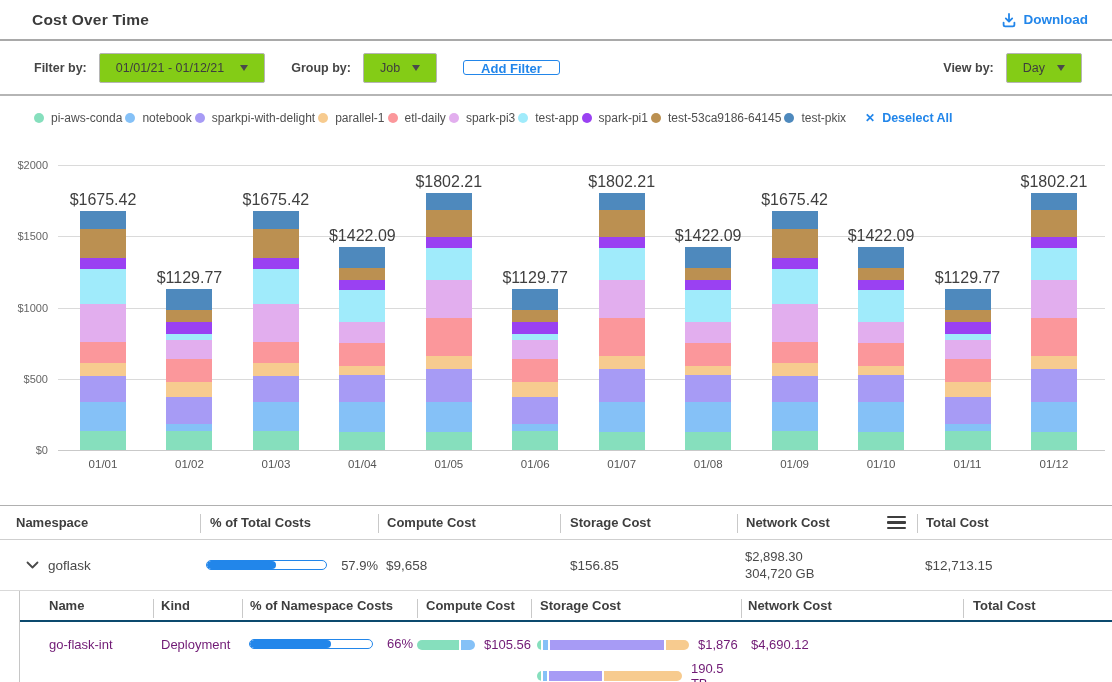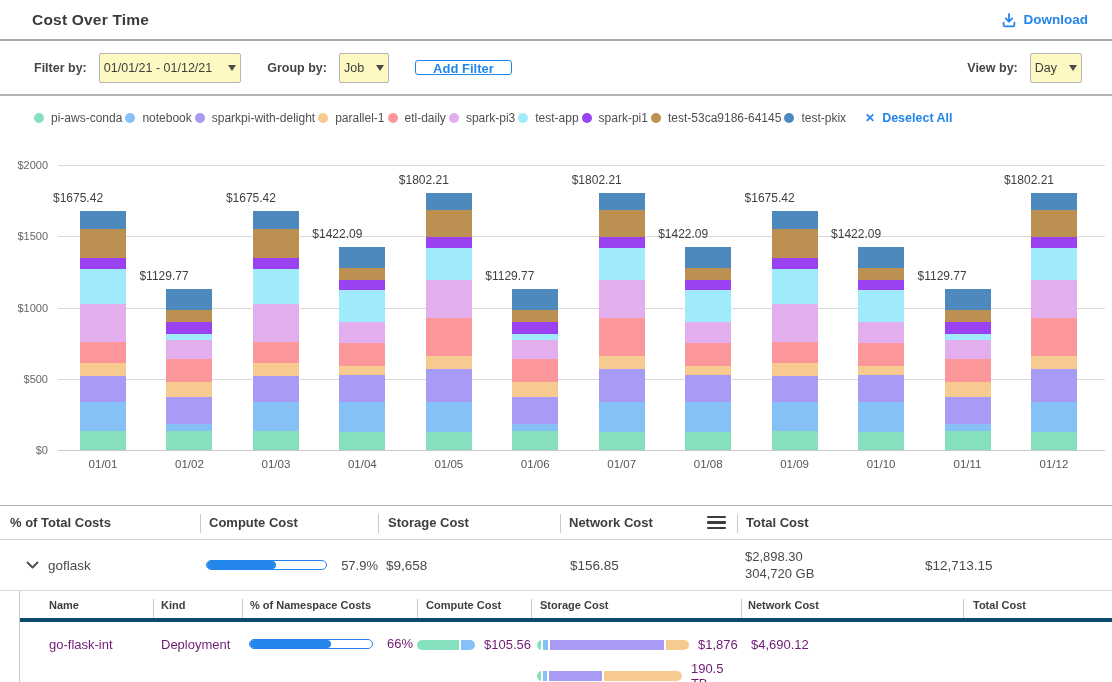--- a/index.html
+++ b/index.html
@@ -8,63 +8,63 @@
   .card { position:relative; width:1112px; height:682px; background:#fff; overflow:hidden; }
 
   
   .hdr { height:41px; border-bottom:2px solid #a9a9a9; display:flex; align-items:center; justify-content:space-between; padding:0 24px 0 32px; }
   .title { font-size:15.5px; font-weight:bold; color:#3b3b3b; letter-spacing:.2px; }
   .download { display:flex; align-items:center; gap:7px; color:#2286ea; font-size:13.5px; font-weight:bold; cursor:pointer; }
 
   
   .toolbar { height:55px; border-bottom:2px solid #b5b5b5; display:flex; align-items:center; padding:0 30px 0 34px; }
   .lbl { font-size:12.5px; font-weight:bold; color:#454545; }
-  .dd { height:30px; border:1px solid #b5b5b5; border-radius:2px; background:#fef9c3; display:flex; align-items:center; padding:0 4px; font-size:12.5px; color:#3e3e3e; margin-left:12px; cursor:pointer; }
+  .dd { height:30px; border:1px solid #b5b5b5; border-radius:2px; background:#84cc16; display:flex; align-items:center; padding:0 16px; font-size:12.5px; color:#3e3e3e; margin-left:12px; cursor:pointer; }
   .caret { width:0; height:0; border-left:4.5px solid transparent; border-right:4.5px solid transparent; border-top:6px solid #4a4a4a; display:inline-block; margin-left:16px; }
   .dd.small .caret { margin-left:12px; }
   .gb { margin-left:26px; }
   .add-filter { margin-left:26px; height:15px; padding:0 17px; background:#fff; border:1.5px solid #2286ea; border-radius:3px; color:#2286ea; font-size:13px; font-weight:bold; font-family:"Liberation Sans",sans-serif; cursor:pointer; }
   .spacer { flex:1; }
 
   
   .legend { height:44px; display:flex; align-items:center; padding-left:34px; gap:3px; font-size:12px; color:#4f4f4f; }
   .leg-item { display:flex; align-items:center; gap:7px; cursor:pointer; white-space:nowrap; }
   .leg-dot { width:10px; height:10px; border-radius:50%; flex:0 0 auto; }
   .deselect { display:flex; align-items:center; gap:7px; color:#2286ea; font-weight:bold; font-size:12.5px; margin-left:16px; cursor:pointer; white-space:nowrap; }
   .xglyph { font-size:12px; font-weight:bold; }
 
   
   .chart { position:relative; height:340px; }
   .gridline { position:absolute; left:58px; width:1047px; height:1px; background:#dadada; }
   .gridline.base { background:#c9c9c9; }
   .ytick { position:absolute; left:0; width:48px; text-align:right; font-size:11px; color:#666; }
   .xtick { position:absolute; width:80px; text-align:center; font-size:11.5px; color:#555; top:318px; }
   .bar-seg { position:absolute; }
-  .bar-total { position:absolute; width:100px; text-align:left; font-size:12px; color:#3f3f3f; }
+  .bar-total { position:absolute; width:100px; text-align:center; font-size:16px; color:#3f3f3f; }
 
   
   .tables { margin-top:25px; }
   .t-head { display:grid; grid-template-columns:200px 178px 182px 177px 180px auto; height:35px; align-items:center; border-top:1px solid #b0b0b0; border-bottom:1px solid #cfcfcf; font-size:13px; font-weight:bold; color:#3e3e3e; }
   .hc { position:relative; height:100%; display:flex; align-items:center; }
   .hc + .hc::before { content:""; position:absolute; left:0; top:8px; height:19px; width:1px; background:#c9c9c9; }
   .hc.c1 { padding-left:16px; } .hc.c2 { padding-left:10px; } .hc.c3 { padding-left:9px; }
   .hc.c4 { padding-left:10px; } .hc.c5 { padding-left:9px; justify-content:space-between; padding-right:11px; } .hc.c6 { padding-left:9px; }
   .burger { display:flex; flex-direction:column; gap:3px; cursor:pointer; }
   .burger span { display:block; width:19px; height:2.5px; background:#3e3e3e; border-radius:1px; }
 
   .t-row { display:grid; grid-template-columns:200px 178px 182px 177px 180px auto; height:51px; align-items:center; border-bottom:1px solid #d9d9d9; font-size:13.5px; color:#4a4a4a; }
   .ns-cell { display:flex; align-items:center; gap:9px; padding-left:26px; cursor:pointer; }
   .pct-cell { display:flex; align-items:center; gap:14px; padding-left:6px; font-size:13px; }
   .pbar { width:125px; height:10px; border:1px solid #2286ea; border-radius:6px; background:#fff; overflow:hidden; }
   .pfill { height:100%; background:#2286ea; border-radius:5px; }
   .pad8 { padding-left:8px; } .pad10 { padding-left:10px; }
   .two-line { padding-left:8px; font-size:13px; line-height:17px; }
 
   .nested { margin-left:19px; border-left:1px solid #c6c6c6; }
-  .n-head { display:grid; grid-template-columns:133px 89px 175px 114px 210px 222px auto; height:31px; align-items:center; border-bottom:4px solid #0c4a6e; font-size:11px; font-weight:bold; color:#3e3e3e; }
+  .n-head { display:grid; grid-template-columns:133px 89px 175px 114px 210px 222px auto; height:31px; align-items:center; border-bottom:2px solid #0c4a6e; font-size:13px; font-weight:bold; color:#3e3e3e; }
   .n-head .hc.n1 { padding-left:29px; } .n-head .hc.n2 { padding-left:8px; } .n-head .hc.n3 { padding-left:8px; }
   .n-head .hc.n4 { padding-left:9px; } .n-head .hc.n5 { padding-left:9px; } .n-head .hc.n6 { padding-left:7px; } .n-head .hc.n7 { padding-left:10px; }
   .n-row { display:grid; grid-template-columns:133px 89px 175px 114px 210px 222px auto; height:60px; align-items:start; font-size:13px; color:#701a75; }
   .n-row .txt { padding-top:15px; }
   .n-row .n1 { padding-left:29px; } .n-row .n2 { padding-left:8px; }
   .n-row .pct-cell { padding-left:7px; padding-top:14px; }
   .n-row .pbar { width:124px; }
   .n-row .n4 { padding-left:9px; }
   .minirow { display:flex; align-items:center; gap:9px; }
   .stor { padding-top:15px; }
@@ -311,20 +311,21 @@
       <div class="bar-seg" style="left: 1030.95px; top: 108.475px; width: 46px; height: 31.92px; background: rgb(160, 235, 251);"></div>
       <div class="bar-seg" style="left: 1030.95px; top: 96.7901px; width: 46px; height: 11.685px; background: rgb(154, 65, 242);"></div>
       <div class="bar-seg" style="left: 1030.95px; top: 70.0001px; width: 46px; height: 26.79px; background: rgb(187, 144, 81);"></div>
       <div class="bar-seg" style="left: 1030.95px; top: 53.1851px; width: 46px; height: 16.815px; background: rgb(78, 137, 189);"></div>
       <div class="bar-total" style="left: 1003.95px; top: 33.1851px;">$1802.21</div>
       <div class="xtick" style="left: 1013.95px;">01/12</div>
     </div>
 
   <div class="tables">
     <div class="t-head">
+      <div class="hc c1">Namespace</div>
       <div class="hc c2">% of Total Costs</div>
       <div class="hc c3">Compute Cost</div>
       <div class="hc c4">Storage Cost</div>
       <div class="hc c5">
         <span>Network  Cost</span>
         <span class="burger">
             <span></span>
             <span></span>
             <span></span>
           </span>

